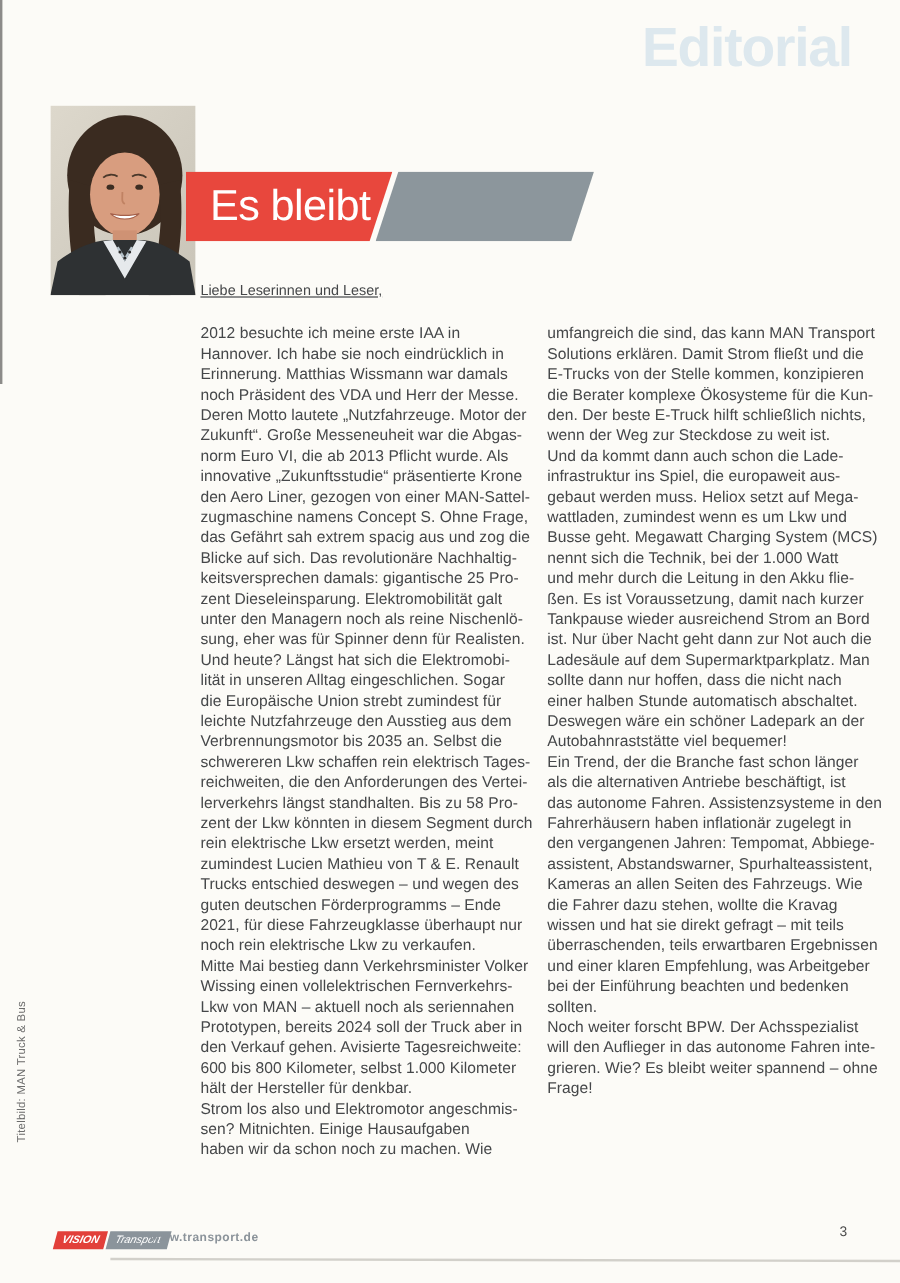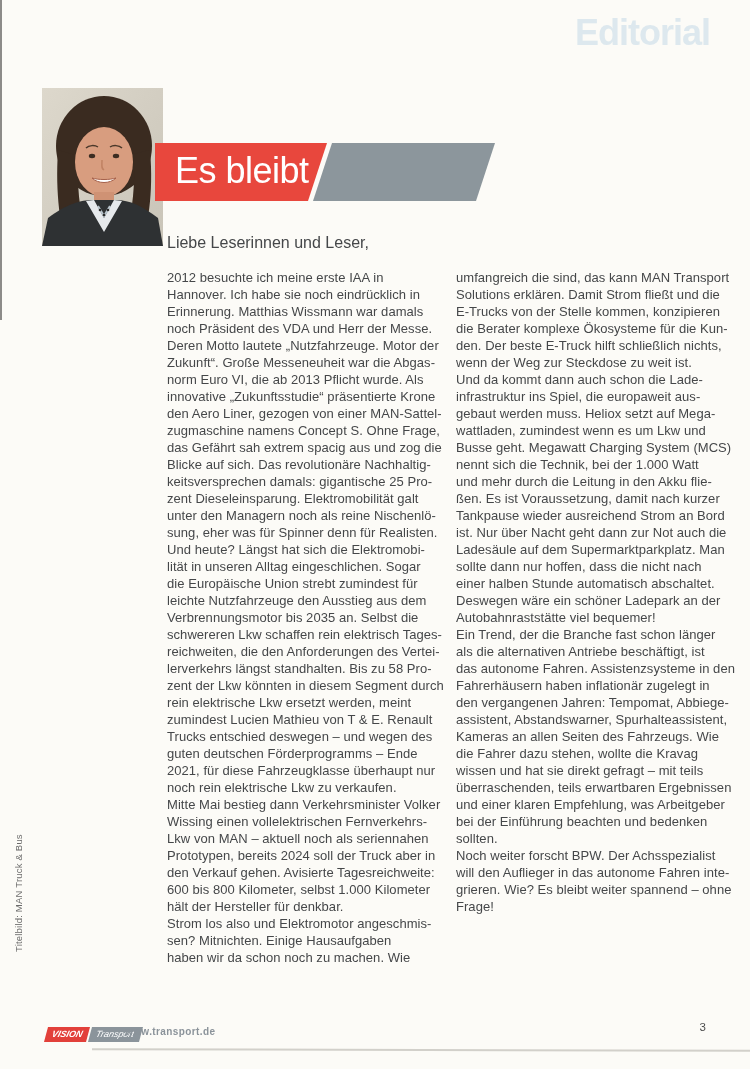--- a/index.html
+++ b/index.html
@@ -3,39 +3,39 @@
 <meta charset="utf-8">
 <style>
   html,body{margin:0;padding:0;background:#e9e8e4;}
   .page{
     position:relative;width:750px;height:1069px;margin:0 auto;
     background:#fcfbf7;overflow:hidden;
     font-family:"Liberation Sans",sans-serif;color:#454749;
   }
   .editorial-title{
     position:absolute;top:12px;right:40px;
-    font-size:36px;font-weight:bold;letter-spacing:-1px;
+    font-size:46px;font-weight:bold;letter-spacing:-1px;
     color:#dde8ee;
   }
   .portrait{position:absolute;left:42px;top:88px;width:121px;height:158px;z-index:1;}
   .portrait svg{display:block;}
 
   .banner{position:absolute;left:155px;top:143px;width:350px;height:60px;z-index:3;}
   .banner-red{position:absolute;left:0;top:0;width:100%;height:100%;
     background:#e8473d;
     clip-path:polygon(0px 0px,172px 0px,153px 58px,0px 58px);}
   .banner-gray{position:absolute;left:0;top:0;width:100%;height:100%;
     background:#8c969c;
     clip-path:polygon(177px 0px,340px 0px,321px 58px,158px 58px);}
   .banner-text{position:absolute;top:0;line-height:56px;font-size:36px;color:#ffffff;
     letter-spacing:-0.5px;white-space:nowrap;}
   .banner-text.t1{left:20px;}
   .banner-text.t2{left:168px;}
 
-  .greeting{position:absolute;left:167px;top:234px;font-size:16px;line-height:17px;}
+  .greeting{position:absolute;left:167px;top:234px;font-size:12px;line-height:17px;text-decoration:underline;}
   .col{position:absolute;top:269px;font-size:13px;line-height:17px;
     white-space:pre-line;letter-spacing:0.05px;}
   .col-left{left:167px;width:278px;}
   .col-right{left:456px;width:282px;}
   .signature{position:absolute;left:452px;top:931px;font-size:13px;line-height:17px;}
   .italic{font-style:italic;}
 
   .side-caption{
     position:absolute;left:13px;top:952px;
     transform:rotate(-90deg);transform-origin:0 0;

